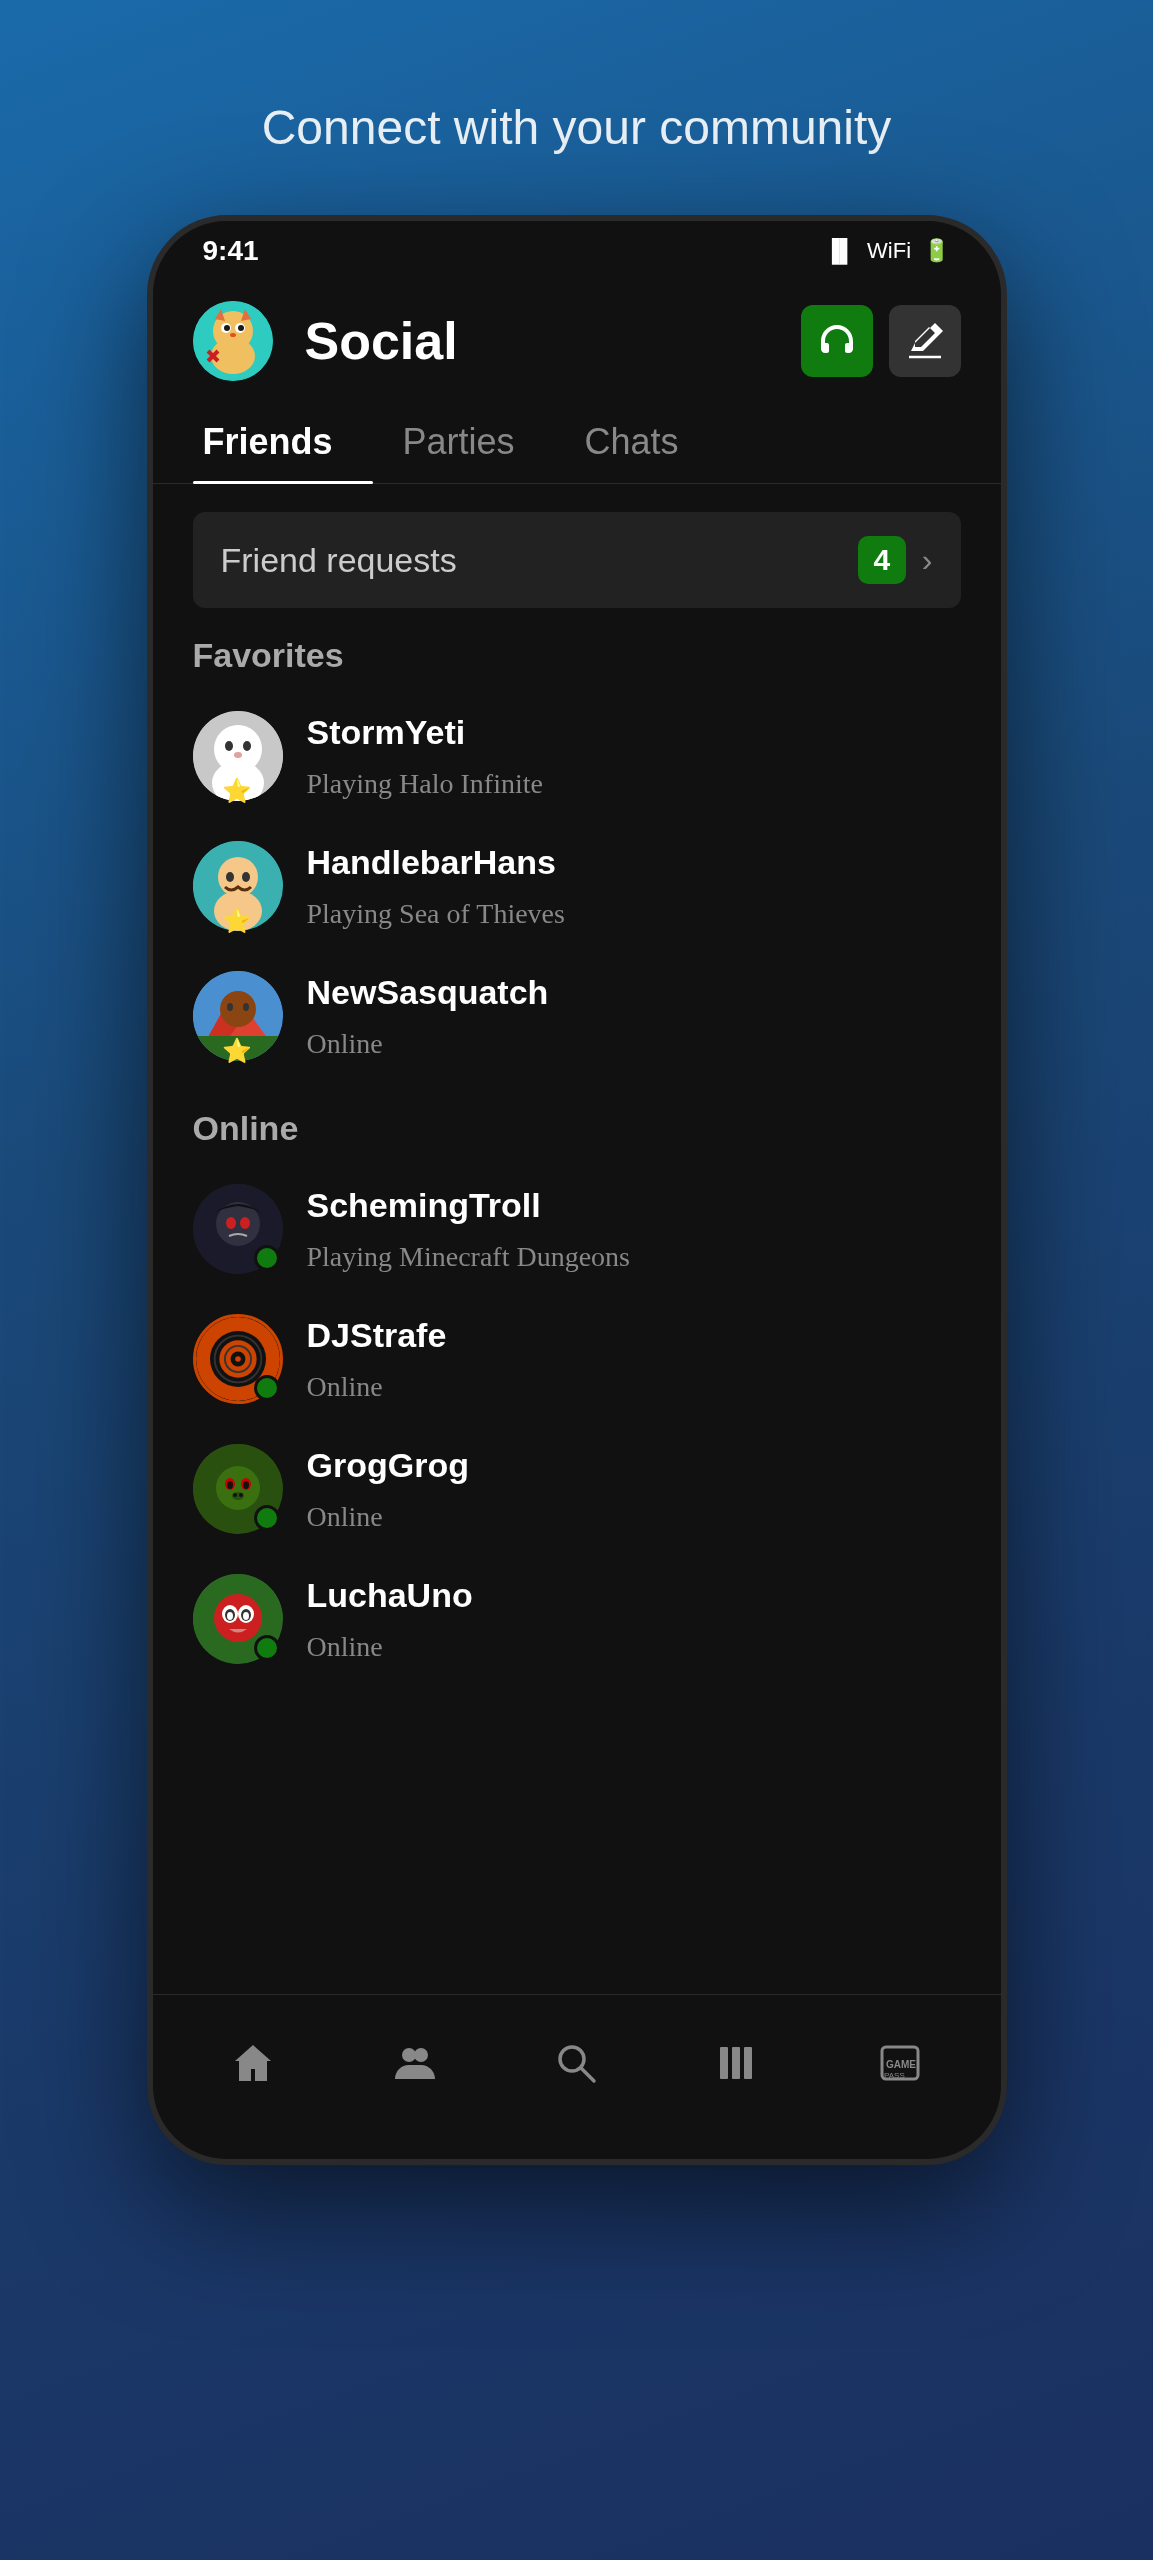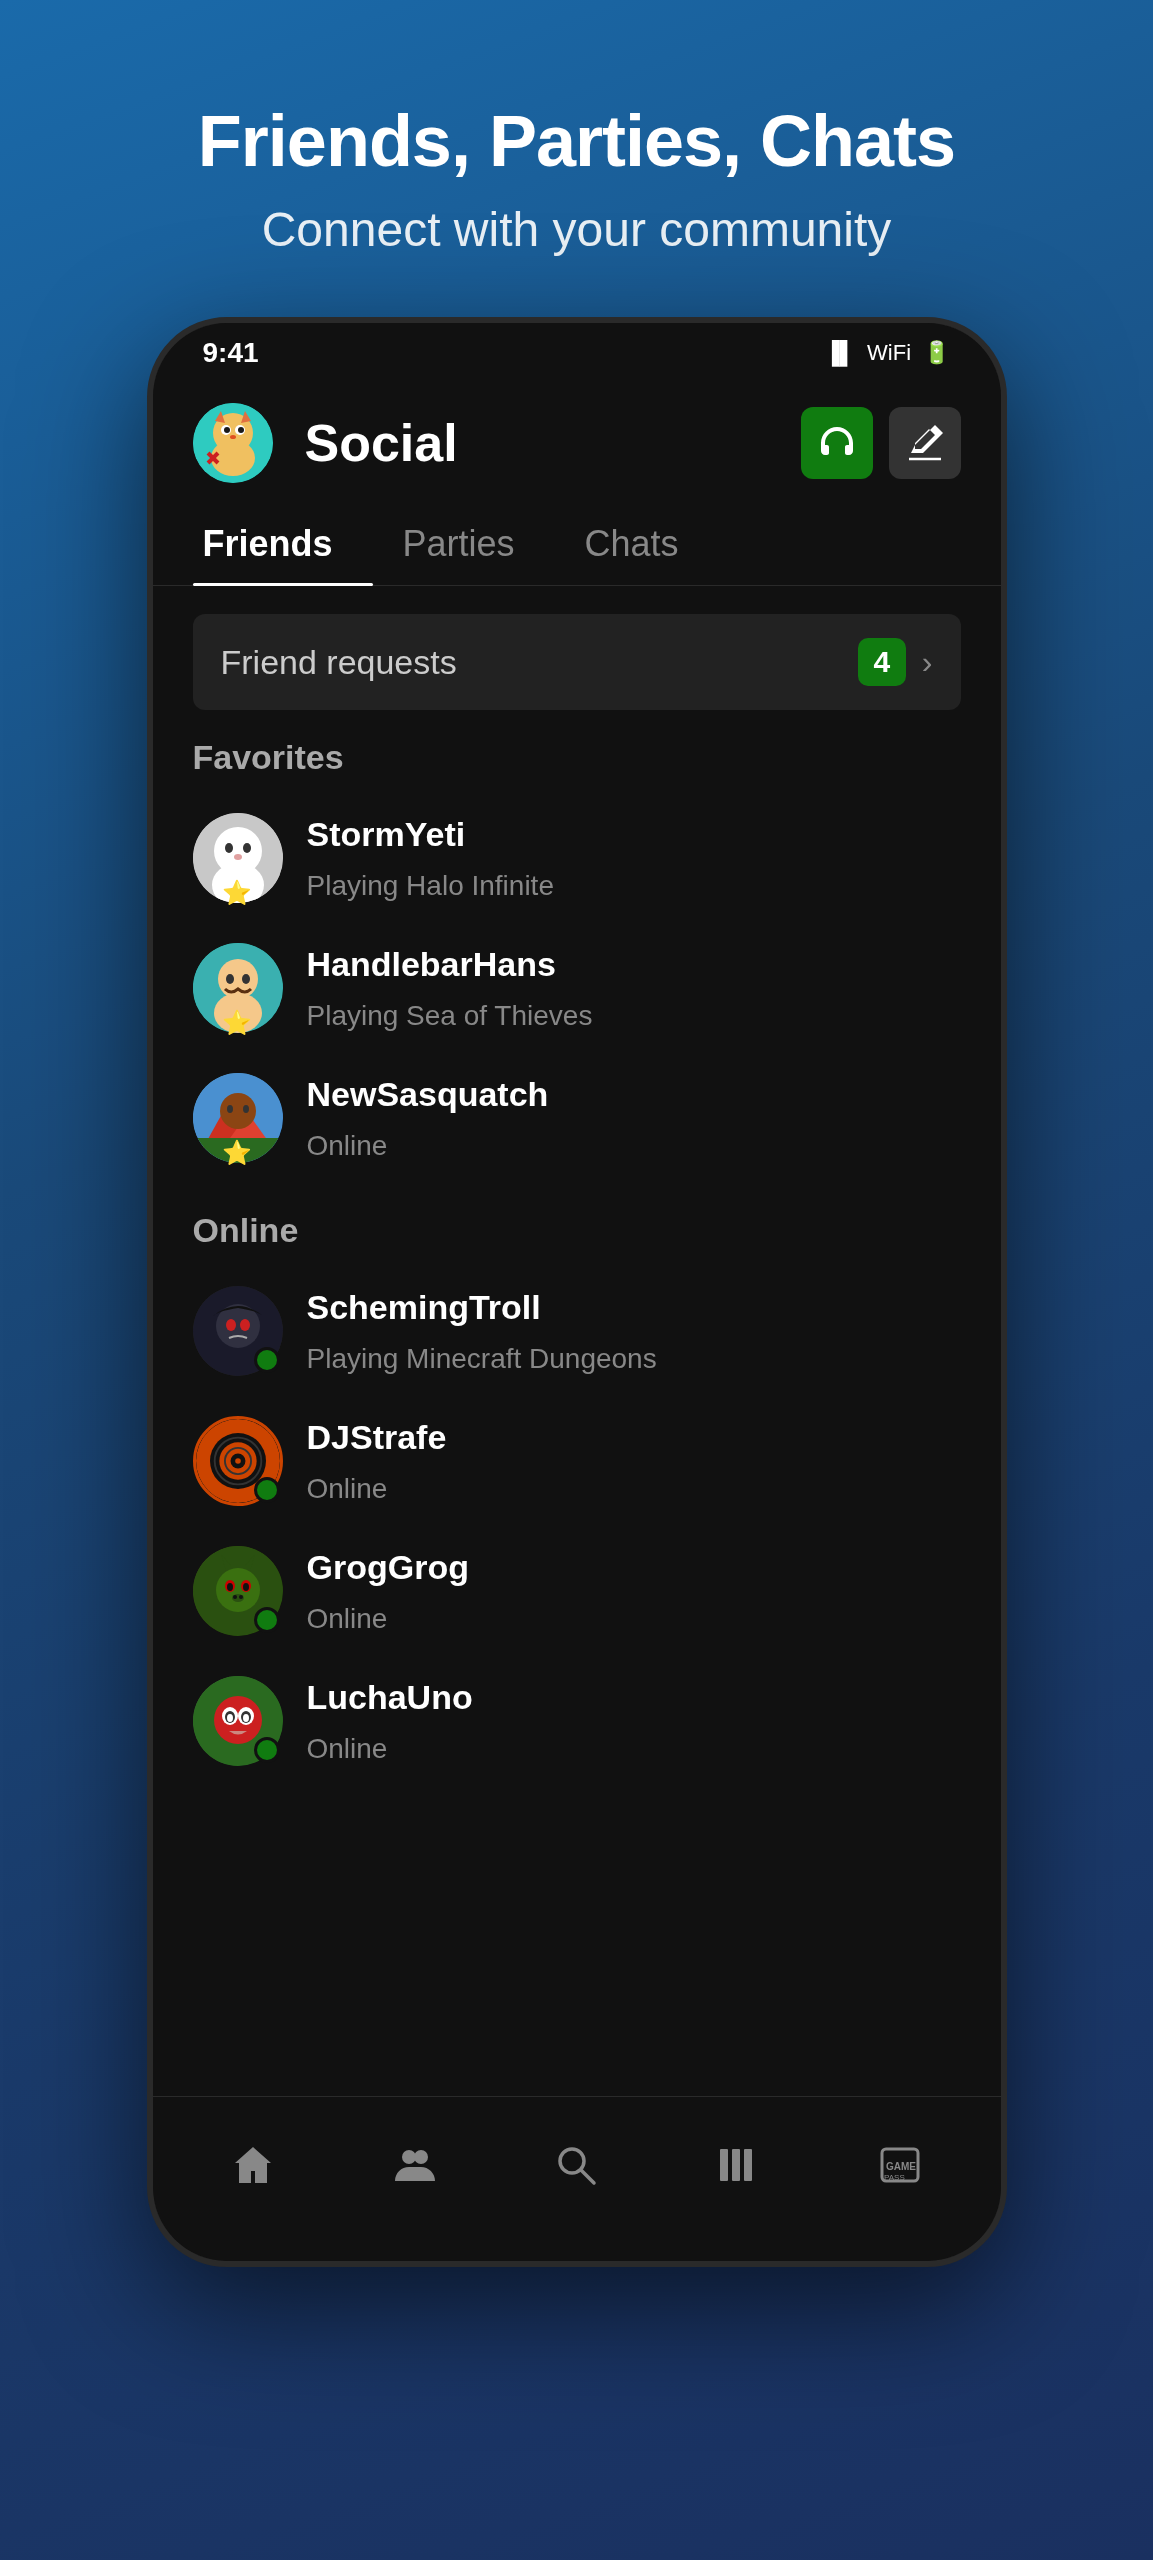--- a/index.html
+++ b/index.html
@@ -295,20 +295,21 @@
     .friend-name {
       color: white;
       font-size: 34px;
       font-weight: 600;
     }
 
     .friend-status {
       color: #888888;
       font-size: 28px;
       margin-top: 16px;
+      font-family: Liberation Serif, serif;
     }
 
     
     .bottom-nav {
       height: 165px;
       background: #111111;
       border-top: 1px solid #2a2a2a;
       display: flex;
       align-items: center;
       justify-content: space-around;
@@ -331,21 +332,20 @@
     }
 
     
     .av-white { background: radial-gradient(circle, #e0e0e0 0%, #aaa 100%); }
     .av-teal { background: linear-gradient(135deg, #2ecbc0 0%, #1a7a70 100%); }
   </style>
 </head>
 <body>
 
 <div class="header-text">
-  <div class="header-title">Friends, Parties, Chats</div>
   <div class="header-subtitle">Connect with your community</div>
 </div>
 
 <div class="phone-wrapper">
   <div class="phone-screen">
 
     <div class="status-bar">
       <span class="status-time">9:41</span>
       <div class="status-icons">
         <span>▐▌</span>

